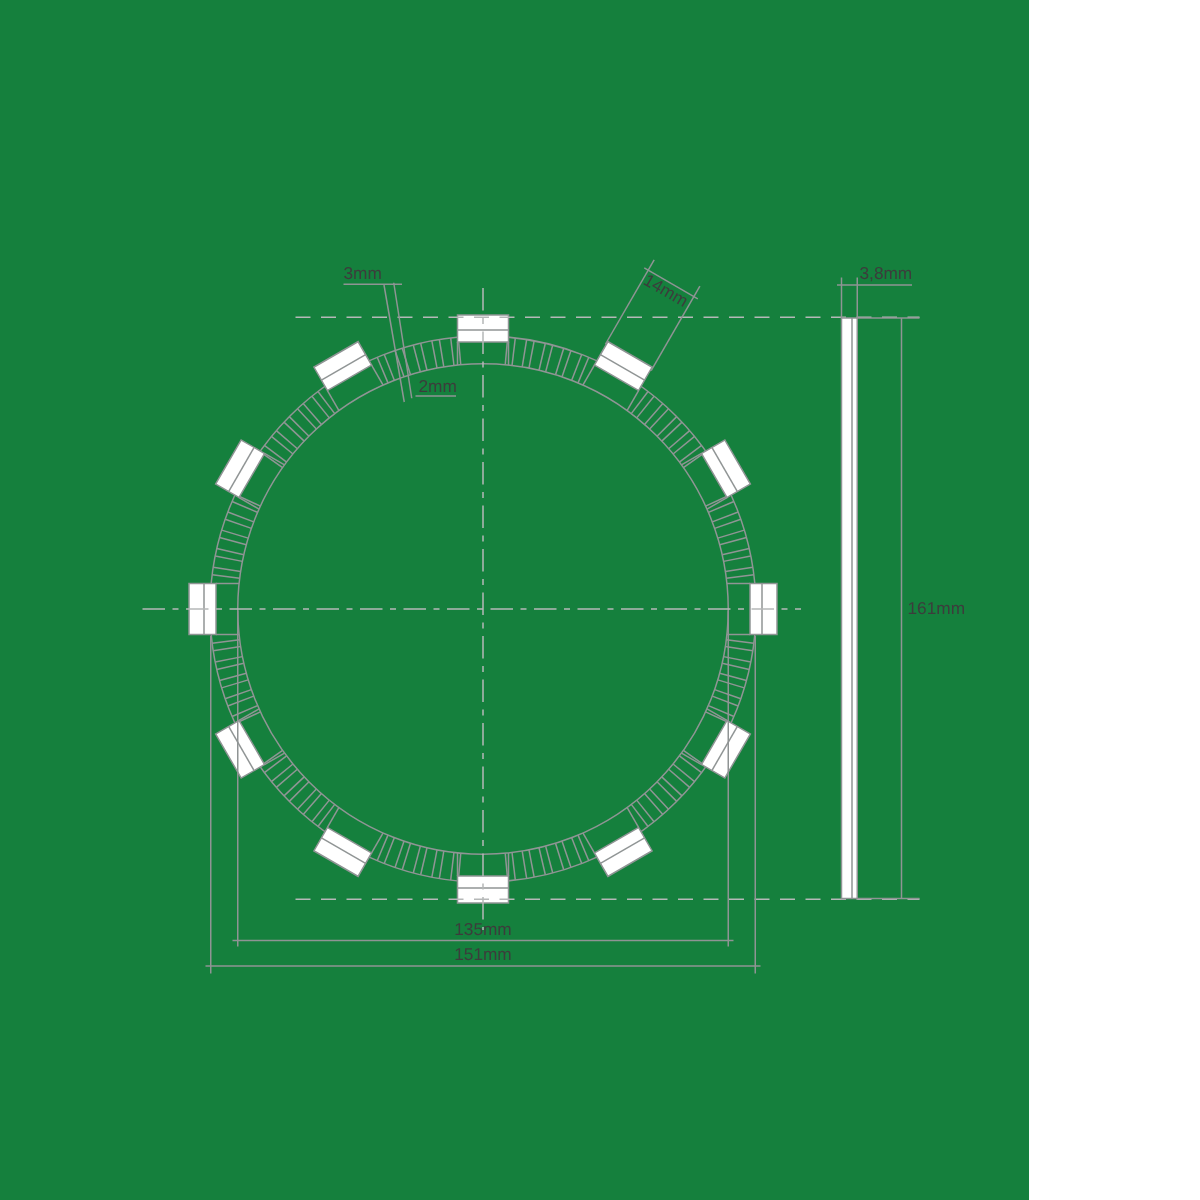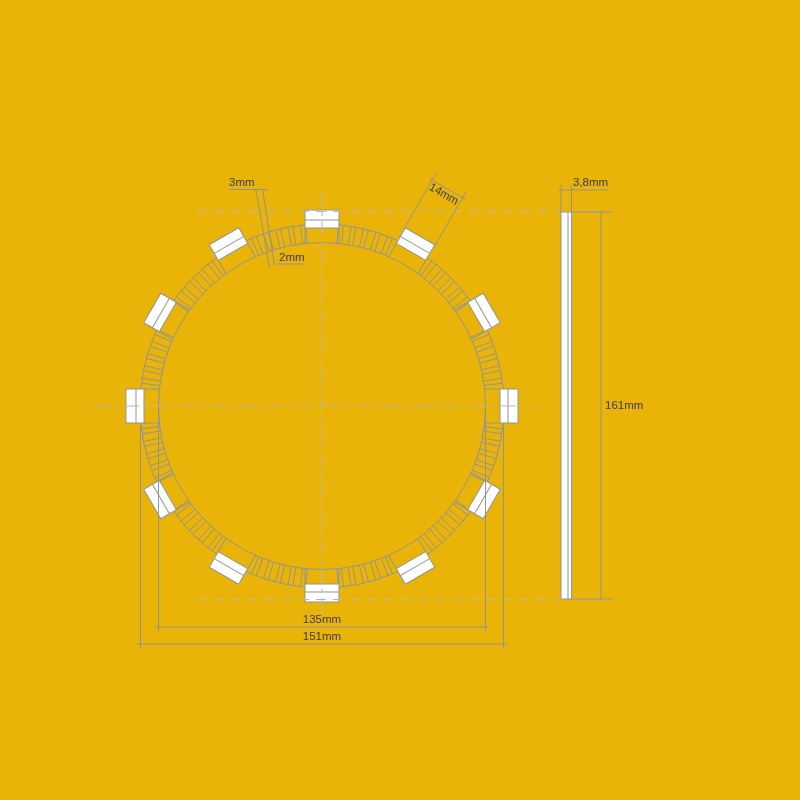--- a/index.html
+++ b/index.html
@@ -1,16 +1,16 @@
 <!DOCTYPE html>
 <html><head>
 <meta charset="utf-8">
 <style>
   html,body{margin:0;padding:0;background:#ffffff;}
-  .stage{position:relative;width:800px;height:800px;background:#eab308;overflow:hidden;}
+  .stage{position:relative;width:686px;height:800px;background:#15803d;overflow:hidden;}
   svg{display:block;}
   
   #gen line, #gen circle, #gen path{stroke:#909595;stroke-width:1;fill:none;}
   #gen rect{stroke:#909595;stroke-width:1;fill:#ffffff;}
   
   .cl line{stroke:#b5b8b8;stroke-width:1;fill:none;}
   
   .dim line{stroke:#8f9494;stroke-width:1;fill:none;}
   .dim rect{stroke:#8f9494;stroke-width:1;fill:#ffffff;}
   

